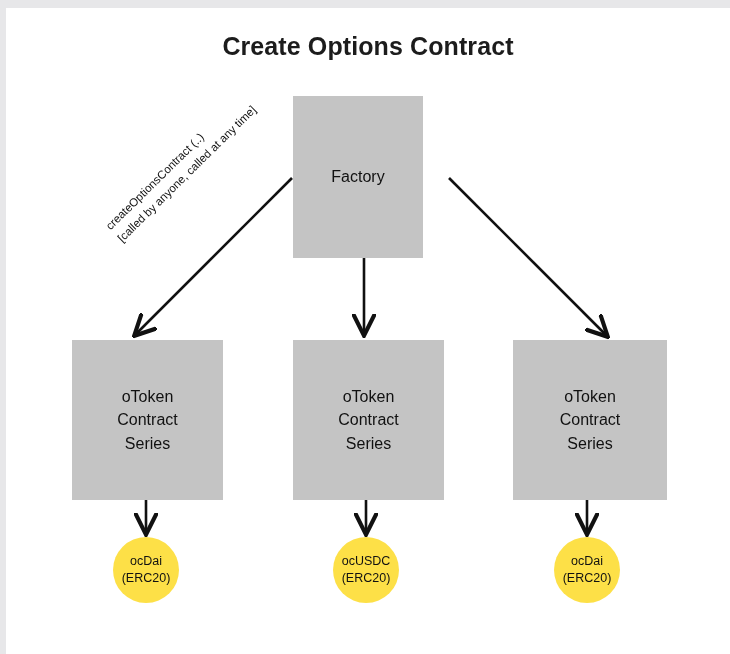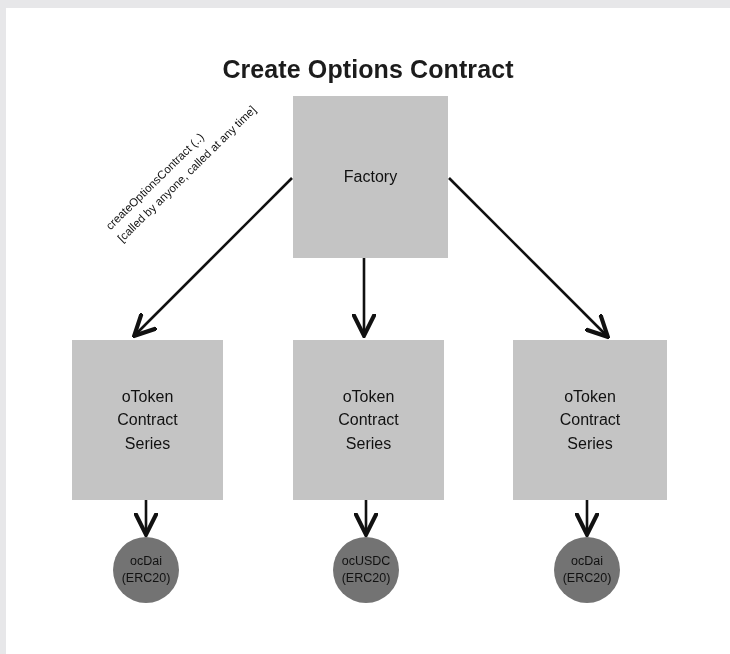--- a/index.html
+++ b/index.html
@@ -50,21 +50,20 @@
     position: absolute;
     left: 0;
     top: 24px;
     width: 724px;
     text-align: center;
     font-size: 25px;
     font-weight: 700;
     color: #1c1c1c;
     letter-spacing: 0.1px;
     white-space: nowrap;
-    margin-top: 23px;
   }
 
   
   .node-box {
     position: absolute;
     background: #c4c4c4;
     display: flex;
     align-items: center;
     justify-content: center;
     text-align: center;
@@ -73,21 +72,21 @@
     line-height: 1.45;
   }
   .node-box .box-label {
     display: block;
     white-space: pre-line;
   }
 
   #factory-box {
     left: 287px;
     top: 88px;
-    width: 155px;
+    width: 130px;
     height: 162px;
   }
   #otoken-box-1 {
     left: 66px;
     top: 332px;
     width: 151px;
     height: 160px;
   }
   #otoken-box-2 {
     left: 287px;
@@ -101,21 +100,21 @@
     width: 154px;
     height: 160px;
   }
 
   
   .node-circle {
     position: absolute;
     width: 66px;
     height: 66px;
     border-radius: 50%;
-    background: #737373;
+    background: #fde047;
     display: flex;
     align-items: center;
     justify-content: center;
     text-align: center;
     color: #111111;
     font-size: 12.5px;
     line-height: 1.35;
   }
   .node-circle .circle-label {
     display: block;

